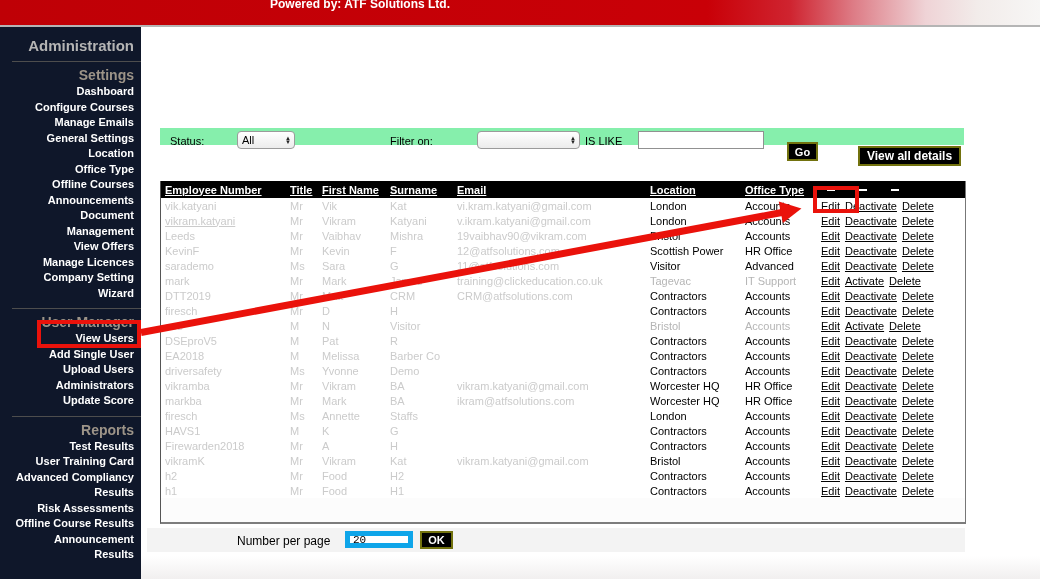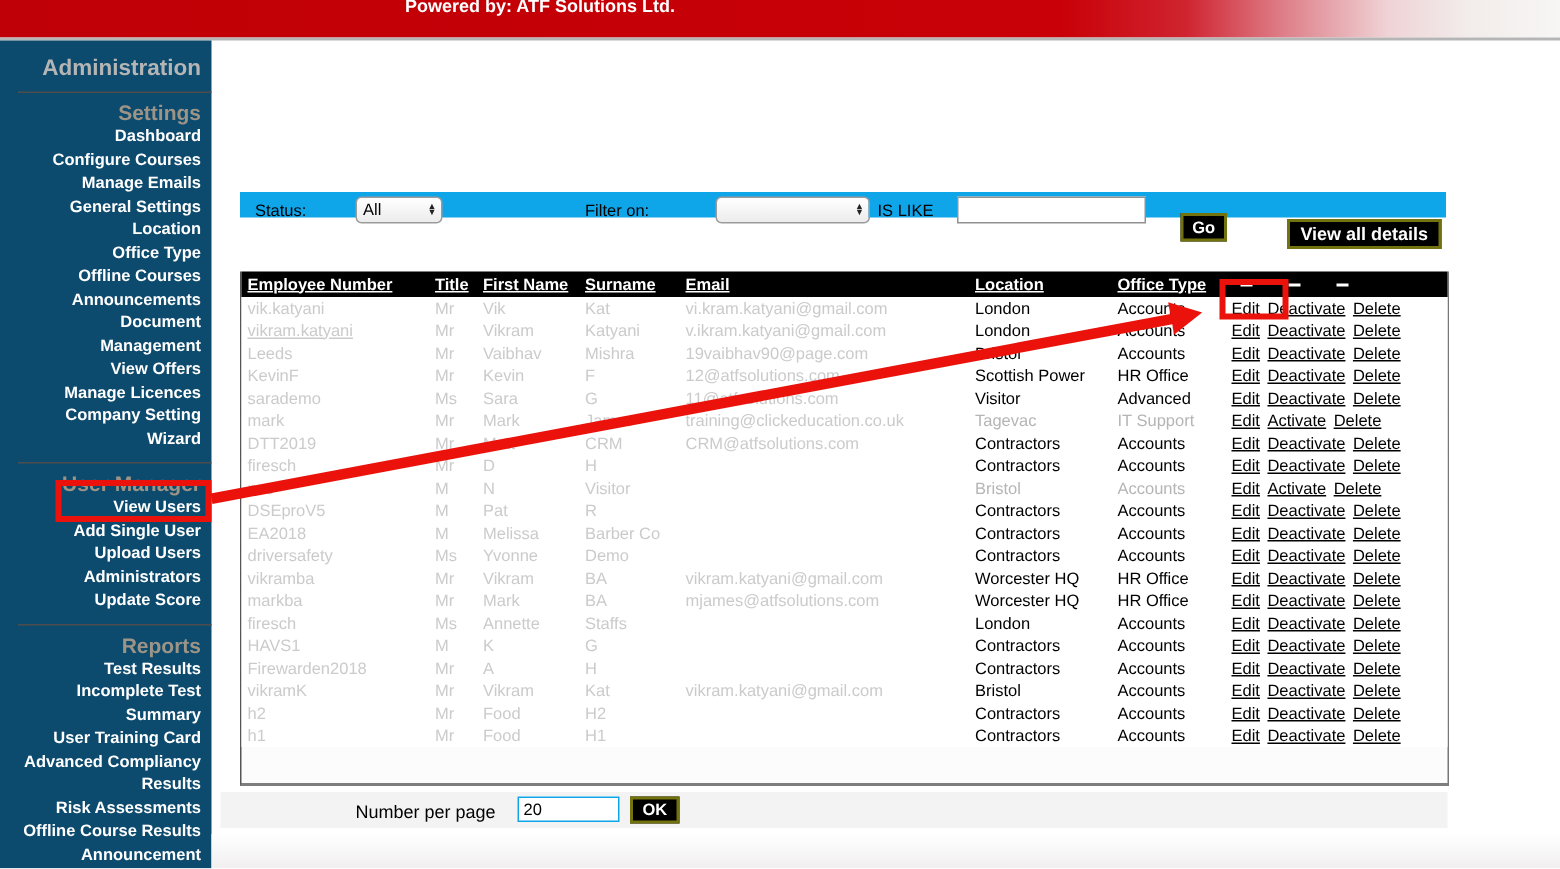--- a/index.html
+++ b/index.html
@@ -7,33 +7,33 @@
           font-family:"Liberation Sans",sans-serif;}
 
   
   .topbar{position:absolute;left:0;top:0;width:1040px;height:25px;
     background:linear-gradient(90deg,#bf0006 0%,#c90007 68%,#cf2430 76%,#dd7b85 82%,
                #efd3d6 89%,#f2ecea 94%,#f7f6f5 100%);
     border-bottom:2px solid #b5b5b5;}
   .powered{position:absolute;left:270px;top:-3px;color:#fff;font-size:12px;font-weight:bold;white-space:nowrap;}
 
   
-  .sidebar{position:absolute;left:0;top:27px;width:141px;height:552px;background:#0c4a6e;text-align:right;}
+  .sidebar{position:absolute;left:0;top:27px;width:141px;height:552px;background:#0f172a;text-align:right;}
   .side-title{margin-top:10px;padding-right:7px;font-size:15px;font-weight:bold;color:#b5b5b5;}
   .divider{border-top:1px solid #4d4d4d;margin:7px 0 5px 12px;}
   .sec-label{font-size:14px;font-weight:bold;color:#9d9488;padding-right:7px;margin-bottom:1px;}
   .side-item{font-size:11px;font-weight:bold;color:#fff;padding:0 7px 0 14px;line-height:15.5px;
              white-space:pre-line;cursor:pointer;}
 
   
   .title-bar{position:absolute;left:160px;top:60px;width:880px;height:24px;background:#d5d5d5;}
   .title-bar span{position:absolute;left:552px;top:5px;font-size:12px;font-weight:bold;color:#111;}
 
   
-  .filter-bar{position:absolute;left:160px;top:128px;width:804px;height:17px;background:#0ea5e9;}
+  .filter-bar{position:absolute;left:160px;top:128px;width:804px;height:17px;background:#86efac;}
   .flabel{position:absolute;top:7px;font-size:11px;color:#000;white-space:nowrap;}
   .sel{position:absolute;top:3px;height:18px;background:linear-gradient(#ffffff,#ececec);
        border:1px solid #9b9b9b;border-radius:4px;display:flex;align-items:center;
        justify-content:space-between;padding:0 3px 0 4px;font-size:11px;box-sizing:border-box;cursor:pointer;}
   .arrows{display:flex;flex-direction:column;line-height:4px;font-size:6px;color:#222;}
   .txt{position:absolute;top:3px;height:18px;border:1px solid #919191;box-sizing:border-box;
        font-size:11px;padding:0 3px;background:#fff;font-family:inherit;}
   .btn{background:#000;color:#fff;font-weight:bold;font-size:11px;border:2px solid #72720e;
        text-align:center;cursor:pointer;font-family:inherit;padding:0;}
   .go-btn{position:absolute;left:627px;top:14px;width:31px;height:19px;}
@@ -54,22 +54,22 @@
   .loc{color:#000;}
   .trow.inactive .loc{color:#b5b5b5;}
   .alink{color:#000;text-decoration:underline;margin-right:5px;cursor:pointer;}
   .pager{margin-top:auto;padding:0 0 4px 4px;font-size:11px;color:#000;}
   .pager .pg{margin-right:7px;}
   .pager .pg.link{text-decoration:underline;cursor:pointer;}
 
   
   .perpage-bar{position:absolute;left:147px;top:528px;width:818px;height:24px;background:#f3f3f3;}
   .pp-label{position:absolute;left:90px;top:6px;font-size:12px;color:#000;white-space:nowrap;}
-  .pp-input{position:absolute;left:198px;top:3px;width:68px;height:17px;border:1px solid #0ea5e9;
-            box-sizing:border-box;font-size:11px;padding:0 3px;font-family:Liberation Sans, sans-serif;}
+  .pp-input{position:absolute;left:198px;top:3px;width:68px;height:17px;border:5px solid #0ea5e9;
+            box-sizing:border-box;font-size:11px;padding:0 3px;font-family:Liberation Mono, monospace;}
   .ok-btn{position:absolute;left:273px;top:3px;width:33px;height:18px;}
 
   .footer-strip{position:absolute;left:141px;top:556px;width:899px;height:23px;
                 background:linear-gradient(#ffffff,#f1efef);}
 
   
   .anno-box{position:absolute;border:4px solid #ea120b;z-index:9;pointer-events:none;}
   .vu-box{left:37px;top:320px;width:96px;height:20px;}
   .edit-box{left:813px;top:186px;width:38px;height:19px;}
   .arrow-line{position:absolute;left:141px;top:329px;width:652px;height:7px;background:#ea120b;
@@ -109,22 +109,20 @@
         <div class="divider"></div>
         <div class="sec-label">User Manager</div>
         <div class="side-item">View Users</div>
         <div class="side-item">Add Single User</div>
         <div class="side-item">Upload Users</div>
         <div class="side-item">Administrators</div>
         <div class="side-item">Update Score</div>
         <div class="divider"></div>
         <div class="sec-label">Reports</div>
         <div class="side-item">Test Results</div>
-        <div class="side-item">Incomplete Test
-Summary</div>
         <div class="side-item">User Training Card</div>
         <div class="side-item">Advanced Compliancy
 Results</div>
         <div class="side-item">Risk Assessments</div>
         <div class="side-item">Offline Course Results</div>
         <div class="side-item">Announcement Results</div>
       </div>
   </div>
 
 
@@ -186,21 +184,21 @@
           <div class="td dim" style="flex: 0 0 193px;">v.ikram.katyani@gmail.com</div>
           <div class="td loc" style="flex: 0 0 95px;">London</div>
           <div class="td loc" style="flex: 0 0 76px;">Accounts</div>
           <div class="td" style="flex: 0 0 148px;"><span class="alink">Edit</span><span class="alink">Deactivate</span><span class="alink">Delete</span></div>
         </div>
         <div class="trow">
           <div class="td dim" style="flex: 0 0 125px;">Leeds</div>
           <div class="td dim" style="flex: 0 0 32px;">Mr</div>
           <div class="td dim" style="flex: 0 0 68px;">Vaibhav</div>
           <div class="td dim" style="flex: 0 0 67px;">Mishra</div>
-          <div class="td dim" style="flex: 0 0 193px;">19vaibhav90@page.com</div>
+          <div class="td dim" style="flex: 0 0 193px;">19vaibhav90@vikram.com</div>
           <div class="td loc" style="flex: 0 0 95px;">Bristol</div>
           <div class="td loc" style="flex: 0 0 76px;">Accounts</div>
           <div class="td" style="flex: 0 0 148px;"><span class="alink">Edit</span><span class="alink">Deactivate</span><span class="alink">Delete</span></div>
         </div>
         <div class="trow">
           <div class="td dim" style="flex: 0 0 125px;">KevinF</div>
           <div class="td dim" style="flex: 0 0 32px;">Mr</div>
           <div class="td dim" style="flex: 0 0 68px;">Kevin</div>
           <div class="td dim" style="flex: 0 0 67px;">F</div>
           <div class="td dim" style="flex: 0 0 193px;">12@atfsolutions.com</div>
@@ -296,21 +294,21 @@
           <div class="td dim" style="flex: 0 0 193px;">vikram.katyani@gmail.com</div>
           <div class="td loc" style="flex: 0 0 95px;">Worcester HQ</div>
           <div class="td loc" style="flex: 0 0 76px;">HR Office</div>
           <div class="td" style="flex: 0 0 148px;"><span class="alink">Edit</span><span class="alink">Deactivate</span><span class="alink">Delete</span></div>
         </div>
         <div class="trow">
           <div class="td dim" style="flex: 0 0 125px;">markba</div>
           <div class="td dim" style="flex: 0 0 32px;">Mr</div>
           <div class="td dim" style="flex: 0 0 68px;">Mark</div>
           <div class="td dim" style="flex: 0 0 67px;">BA</div>
-          <div class="td dim" style="flex: 0 0 193px;">mjames@atfsolutions.com</div>
+          <div class="td dim" style="flex: 0 0 193px;">ikram@atfsolutions.com</div>
           <div class="td loc" style="flex: 0 0 95px;">Worcester HQ</div>
           <div class="td loc" style="flex: 0 0 76px;">HR Office</div>
           <div class="td" style="flex: 0 0 148px;"><span class="alink">Edit</span><span class="alink">Deactivate</span><span class="alink">Delete</span></div>
         </div>
         <div class="trow">
           <div class="td dim" style="flex: 0 0 125px;">firesch</div>
           <div class="td dim" style="flex: 0 0 32px;">Ms</div>
           <div class="td dim" style="flex: 0 0 68px;">Annette</div>
           <div class="td dim" style="flex: 0 0 67px;">Staffs</div>
           <div class="td dim" style="flex: 0 0 193px;"></div>

